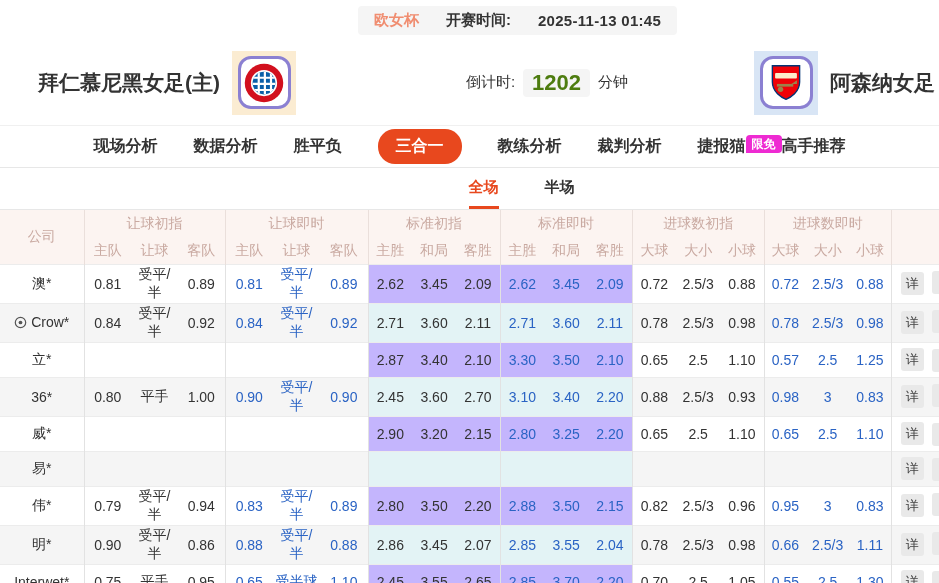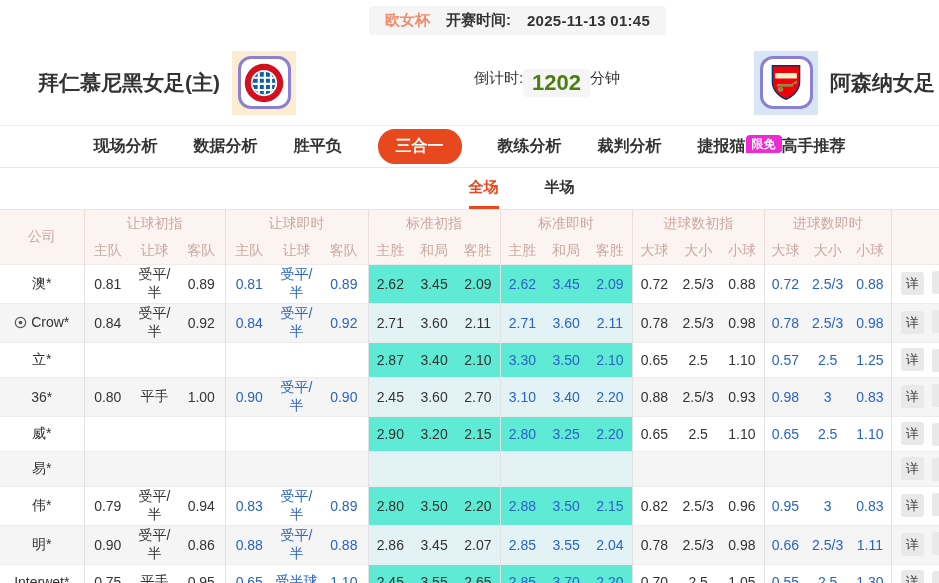--- a/index.html
+++ b/index.html
@@ -8,39 +8,39 @@
     width: 939px; height: 583px; overflow: hidden;
     background: #fff; color: #333;
     font-family: "Liberation Sans", "DejaVu Sans", sans-serif;
   }
 
   
   .topbar { height: 40px; display: flex; align-items: center; justify-content: center; }
   .kickoff-pill {
     transform: translateX(48px);
     background: #f5f5f5; border-radius: 4px;
-    padding: 5px 16px; display: flex; align-items: center; gap: 16px;
+    padding: 5px 16px; display: flex; align-items: center; gap: 27px;
     font-size: 15px; font-weight: bold;
   }
   .league { color: #f08d70; }
   .kick-time { letter-spacing: 0.3px; }
 
   
   .teambar { height: 85px; display: flex; align-items: center; justify-content: space-between; padding: 0 4px 0 30px; }
   .team { display: flex; align-items: center; gap: 12px; margin-left: 8px; }
   .team-name { font-size: 21px; font-weight: bold; white-space: nowrap; }
   .logo-tile { width: 64px; height: 64px; display: flex; align-items: center; justify-content: center; }
   .logo-tile.home { background: #fbecd2; }
   .logo-tile.away { background: #d8e5f5; }
   .logo-box {
     width: 53px; height: 53px; background: #fff;
     border: 3px solid #8b80d2; border-radius: 13px;
     display: flex; align-items: center; justify-content: center;
   }
-  .countdown { display: flex; align-items: flex-start; font-size: 15px; transform: translateX(26px); }
+  .countdown { display: flex; align-items: center; gap: 8px; font-size: 15px; transform: translateX(26px); }
   .cd-num { background: #f5f5f5; color: #4d7c0f; font-weight: bold; font-size: 22px; padding: 1px 9px; border-radius: 4px; }
 
   
   .nav {
     height: 43px; border-top: 1px solid #f0f0f0; border-bottom: 1px solid #e7e7e7;
     display: flex; align-items: center; justify-content: center; gap: 36px;
     font-size: 16px; font-weight: bold;
   }
   .nav a { color: #333; text-decoration: none; cursor: pointer; white-space: nowrap; }
   .nav a.active { background: #e8481e; color: #fff; border-radius: 17px; padding: 7px 18px; }
@@ -62,21 +62,21 @@
 
   
   table { width: 939px; border-collapse: collapse; table-layout: fixed; font-size: 14px; }
   thead th { background: #fcf4f1; color: #c9a9a1; font-weight: normal; text-align: center; }
   thead tr:first-child th { height: 28px; }
   thead tr:last-child th { height: 26px; }
   thead th.bR { border-right: 1px solid #eadfdb; }
   tbody td { height: 35px; text-align: center; border-top: 1px solid #ececec; }
   tbody td.bR { border-right: 1px solid #e2e2e2; }
   tbody tr:nth-child(even) { background: #f5f5f5; }
-  td.cyan { background: #5eead4; }
+  td.cyan { background: #c4b5fd; }
   tbody tr:nth-child(even) td.cyan { background: #e3f3f5; }
   td.live { color: #2a63c4; }
   td.company { color: #333; white-space: nowrap; }
   .co-icon { display: inline-block; vertical-align: -2px; margin-right: 4px; }
   .detail-cell { position: relative; text-align: left; padding-left: 9px; overflow: hidden; }
   .detail-btn {
     width: 23px; height: 23px; background: #e9e9e9; border: none; border-radius: 3px;
     font-size: 13px; color: #444; cursor: pointer; font-family: inherit; padding: 0;
   }
   .detail-clip { position: absolute; right: 0; top: 6px; width: 7px; height: 23px; background: #e9e9e9; border-radius: 3px 0 0 3px; cursor: pointer; }

